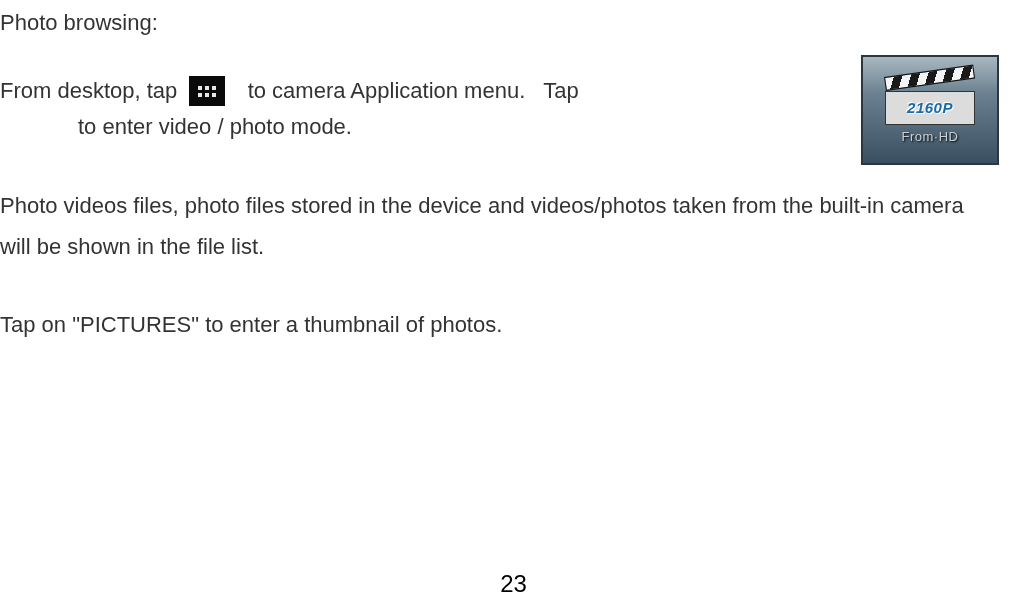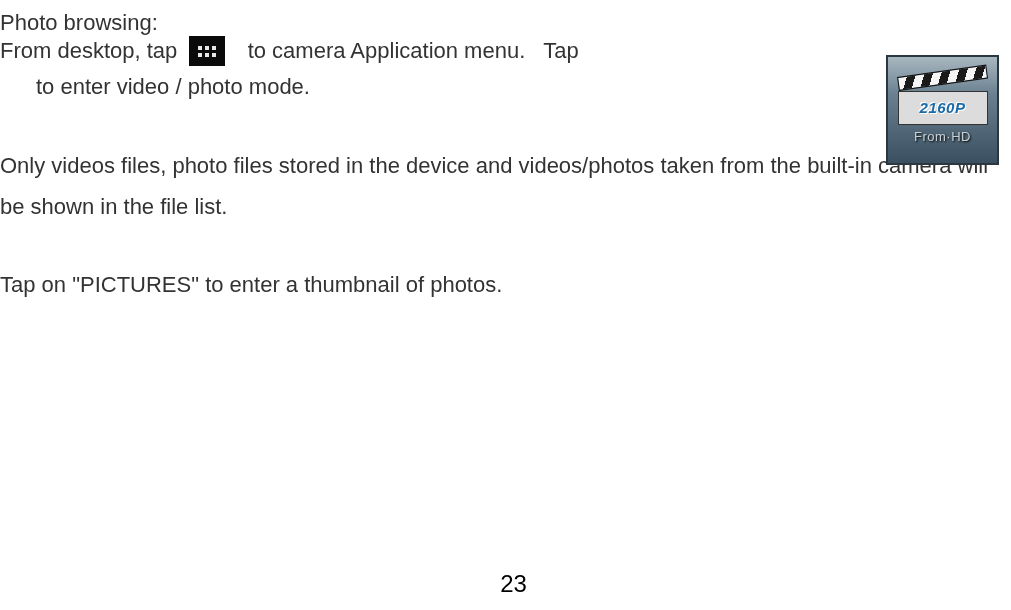--- a/index.html
+++ b/index.html
@@ -14,20 +14,21 @@
       background: #ffffff;
       position: relative;
       padding: 10px 0 0 0;
       color: #333333;
     }
     .page-content {
       padding: 0 12px 0 0;
     }
     .heading {
       font-size: 22px;
+      margin-bottom: 40px;
       color: #333333;
     }
     .line-with-icons {
       display: flex;
       align-items: center;
       flex-wrap: wrap;
       font-size: 22px;
       margin-bottom: 8px;
       position: relative;
     }
@@ -52,21 +53,21 @@
     }
     .apps-icon-dot {
       width: 4px;
       height: 4px;
       background: #e8e8e8;
     }
     .video-app-icon {
       position: absolute;
       right: 12px;
       top: 55px;
-      width: 113px;
+      width: 138px;
       height: 110px;
       background: linear-gradient(180deg, #a8b8c0 0%, #6a8090 35%, #3a5060 100%);
       border: 2px solid #2a3640;
       display: flex;
       flex-direction: column;
       align-items: center;
       justify-content: center;
       padding: 4px;
     }
     .clapper {
@@ -107,21 +108,21 @@
       letter-spacing: 0.5px;
     }
     .super-hd-label {
       font-size: 13px;
       color: #c8d0d6;
       text-shadow: 1px 1px 2px #000;
       letter-spacing: 0.5px;
     }
     .indented-line {
       font-size: 22px;
-      padding-left: 36px;
+      padding-left: 78px;
       margin-bottom: 46px;
     }
     .paragraph {
       font-size: 22px;
       line-height: 1.85;
       margin-bottom: 38px;
     }
     .page-number {
       position: absolute;
       bottom: 12px;
@@ -149,21 +150,21 @@
         <span class="apps-icon-dot"></span>
           <span class="apps-icon-dot"></span>
           <span class="apps-icon-dot"></span>
       </span>
     </span>
     <span class="text-segment">  to camera Application menu.   Tap</span>
   </div>
 
   <div class="indented-line">to enter video / photo mode.</div>
 
-  <div class="paragraph">Only videos files, photo files stored in the device and videos/photos taken from the built-in camera will be shown in the file list.</div>
+  <div class="paragraph">Photo videos files, photo files stored in the device and videos/photos taken from the built-in camera will be shown in the file list.</div>
 
   <div class="paragraph">Tap on "PICTURES" to enter a thumbnail of photos.</div>
 </div>
 
 <div class="video-app-icon">
   <div class="clapper">
     <div class="clapper-top"></div>
     <div class="clapper-body">
       <span class="resolution-label">2160P</span>
     </div>

